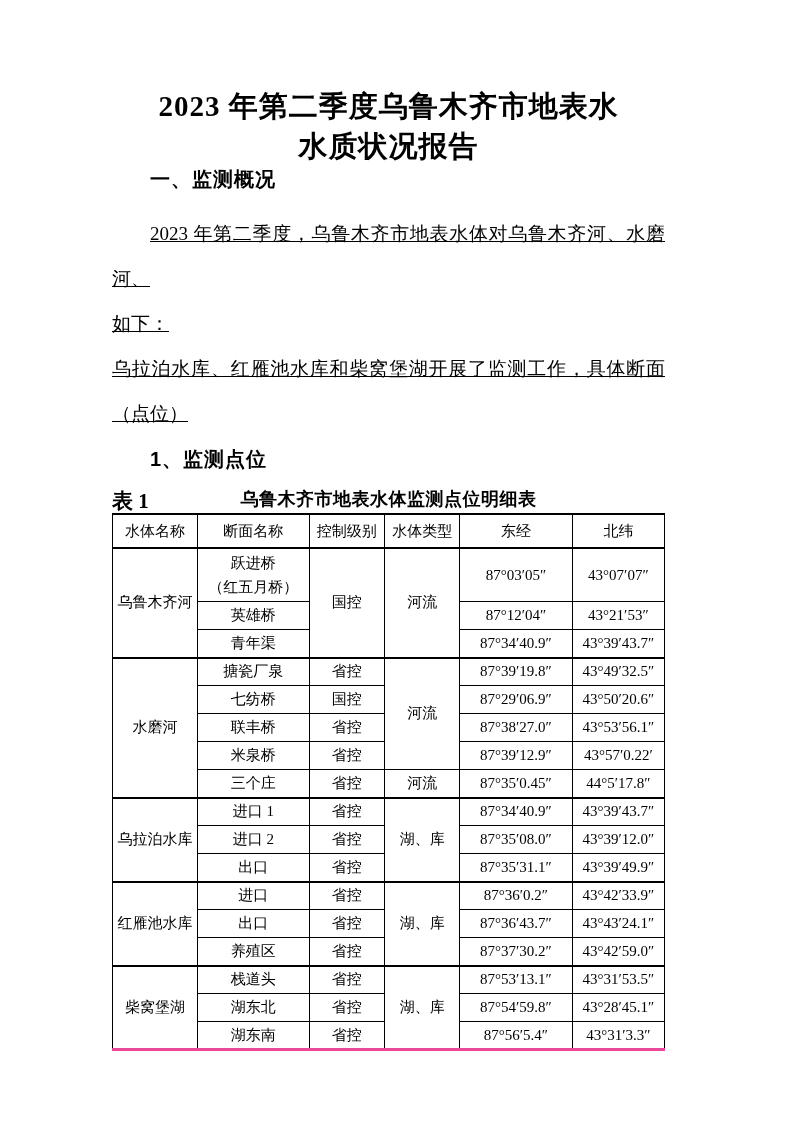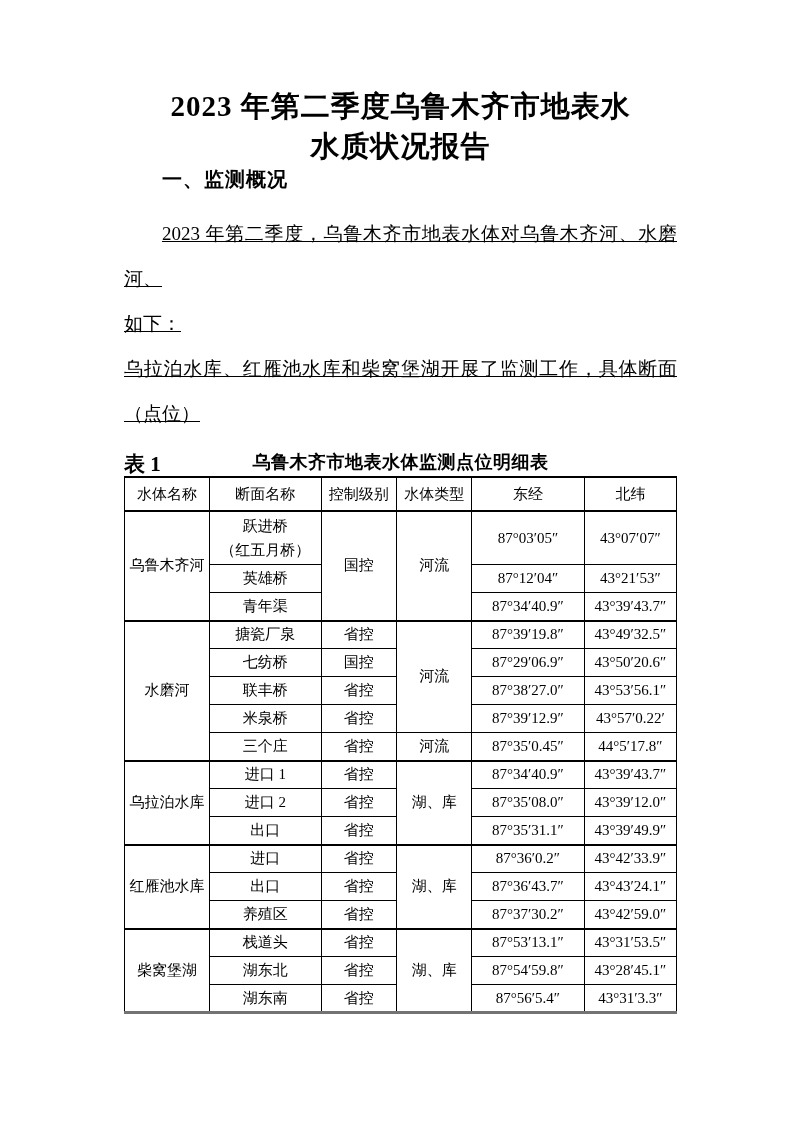--- a/index.html
+++ b/index.html
@@ -8,21 +8,21 @@
     position: relative;
     width: 793px;
     height: 1122px;
     background: #ffffff;
     color: #000000;
     font-family: "Liberation Serif", "DejaVu Serif", serif;
     overflow: hidden;
   }
   .content {
     position: absolute;
-    left: 124px;
+    left: 112px;
     top: 0;
     width: 553px;
   }
   .doc-title {
     margin-top: 86px;
     text-align: center;
     font-size: 29px;
     font-weight: bold;
     line-height: 40px;
     letter-spacing: 1px;
@@ -69,21 +69,21 @@
     font-weight: bold;
     letter-spacing: 0.5px;
   }
   table.monitoring {
     width: 100%;
     border-collapse: collapse;
     table-layout: fixed;
     font-size: 15px;
     text-align: center;
     border-top: 2px solid #000;
-    border-bottom: 3px solid #737373;
+    border-bottom: 3px solid #ec4899;
   }
   table.monitoring th,
   table.monitoring td {
     border: 1px solid #000;
     padding: 2px 2px;
     height: 28px;
     font-weight: normal;
     vertical-align: middle;
   }
   table.monitoring thead th {
@@ -111,20 +111,21 @@
     </div>
 
     <div class="section-heading">一、监测概况</div>
 
     <div class="paragraph">
       <span class="line indent">2023 年第二季度，乌鲁木齐市地表水体对乌鲁木齐河、水磨河、</span>
       <span class="line">如下：</span>
       <span class="line">乌拉泊水库、红雁池水库和柴窝堡湖开展了监测工作，具体断面（点位）</span>
     </div>
 
+    <div class="subsection-heading">1、监测点位</div>
 
     <div class="table-caption-row">
       <span class="table-label">表 1</span>
       <div class="table-caption">乌鲁木齐市地表水体监测点位明细表</div>
     </div>
 
     <table class="monitoring">
       <colgroup>
         <col style="width:15.4%">
         <col style="width:20.2%">

